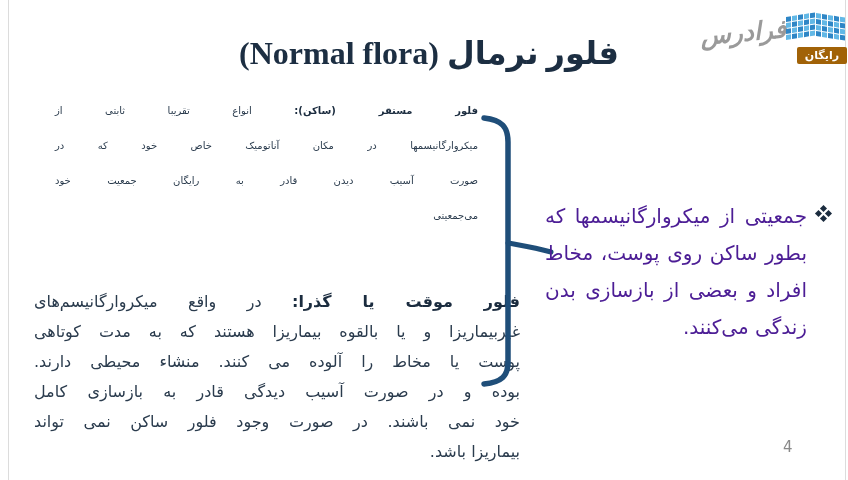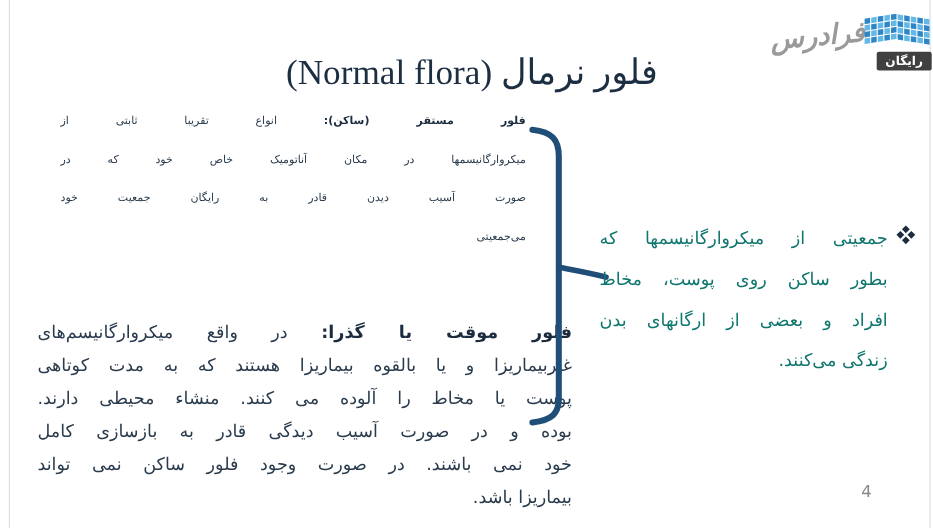--- a/index.html
+++ b/index.html
@@ -16,34 +16,33 @@
   .logo{position:absolute;left:698px;top:6px;width:150px;height:62px;}
   .logo-brand{
     position:absolute;right:62px;top:12px;
     font-family:"DejaVu Sans",sans-serif;
     font-size:25px;font-weight:bold;font-style:italic;
     color:#9a9a9a;transform:rotate(-5deg);white-space:nowrap;
   }
   .logo-book{position:absolute;right:2px;top:4px;}
   .logo-badge{
     position:absolute;right:1px;top:41px;
-    background:#404040;color:#ffffff;
+    background:#a16207;color:#ffffff;
     font-size:11px;font-weight:bold;
     padding:2px 8px;border-radius:2px;line-height:13px;
     direction:rtl;
   }
 
   
   .slide-title{
     position:absolute;left:174px;top:34px;width:510px;
     text-align:center;direction:rtl;
     font-family:"Liberation Serif","DejaVu Sans",serif;
-    font-weight:normal;font-size:32px;color:#1c2e42;
+    font-weight:bold;font-size:32px;color:#1c2e42;
     white-space:nowrap;
-    margin-top:12px;
   }
 
   
   .rtl-block{direction:rtl;color:#2a3b4d;}
   .rtl-block .line{
     text-align:justify;text-align-last:justify;
     white-space:nowrap;
   }
   .rtl-block .line.last{text-align-last:right;}
   .rtl-block b{color:#1b2c3f;}
@@ -51,21 +50,21 @@
   .block-resident{
     position:absolute;left:55px;top:93px;width:423px;
     font-size:10px;line-height:35px;
   }
   .block-transient{
     position:absolute;left:34px;top:287px;width:486px;
     font-size:16px;line-height:30px;
   }
   .block-note{
     position:absolute;left:545px;top:198px;width:262px;
-    font-size:16px;line-height:37px;direction:rtl;color:#0f766e;
+    font-size:20px;line-height:37px;direction:rtl;color:#4c1d95;
   }
   .block-note .line{text-align:justify;text-align-last:justify;white-space:nowrap;}
   .block-note .line.last{text-align-last:right;}
 
   
   .diamond-bullet{
     position:absolute;right:-24px;top:8px;width:15px;height:15px;
   }
   .diamond-bullet i{
     position:absolute;width:5px;height:5px;background:#1b2c3f;
@@ -175,17 +174,17 @@
 
 <div class="block-note">
   <span class="diamond-bullet">
       <i></i>
       <i></i>
       <i></i>
       <i></i>
     </span>
   <div class="line">جمعیتی از میکروارگانیسمها که</div>
   <div class="line">بطور ساکن روی پوست، مخاط</div>
-  <div class="line">افراد و  بعضی از ارگانهای بدن</div>
+  <div class="line">افراد و  بعضی از بازسازی بدن</div>
   <div class="line last">زندگی می‌کنند.</div>
 </div>
 
 <div class="page-number">4</div>
 
 </body></html>

